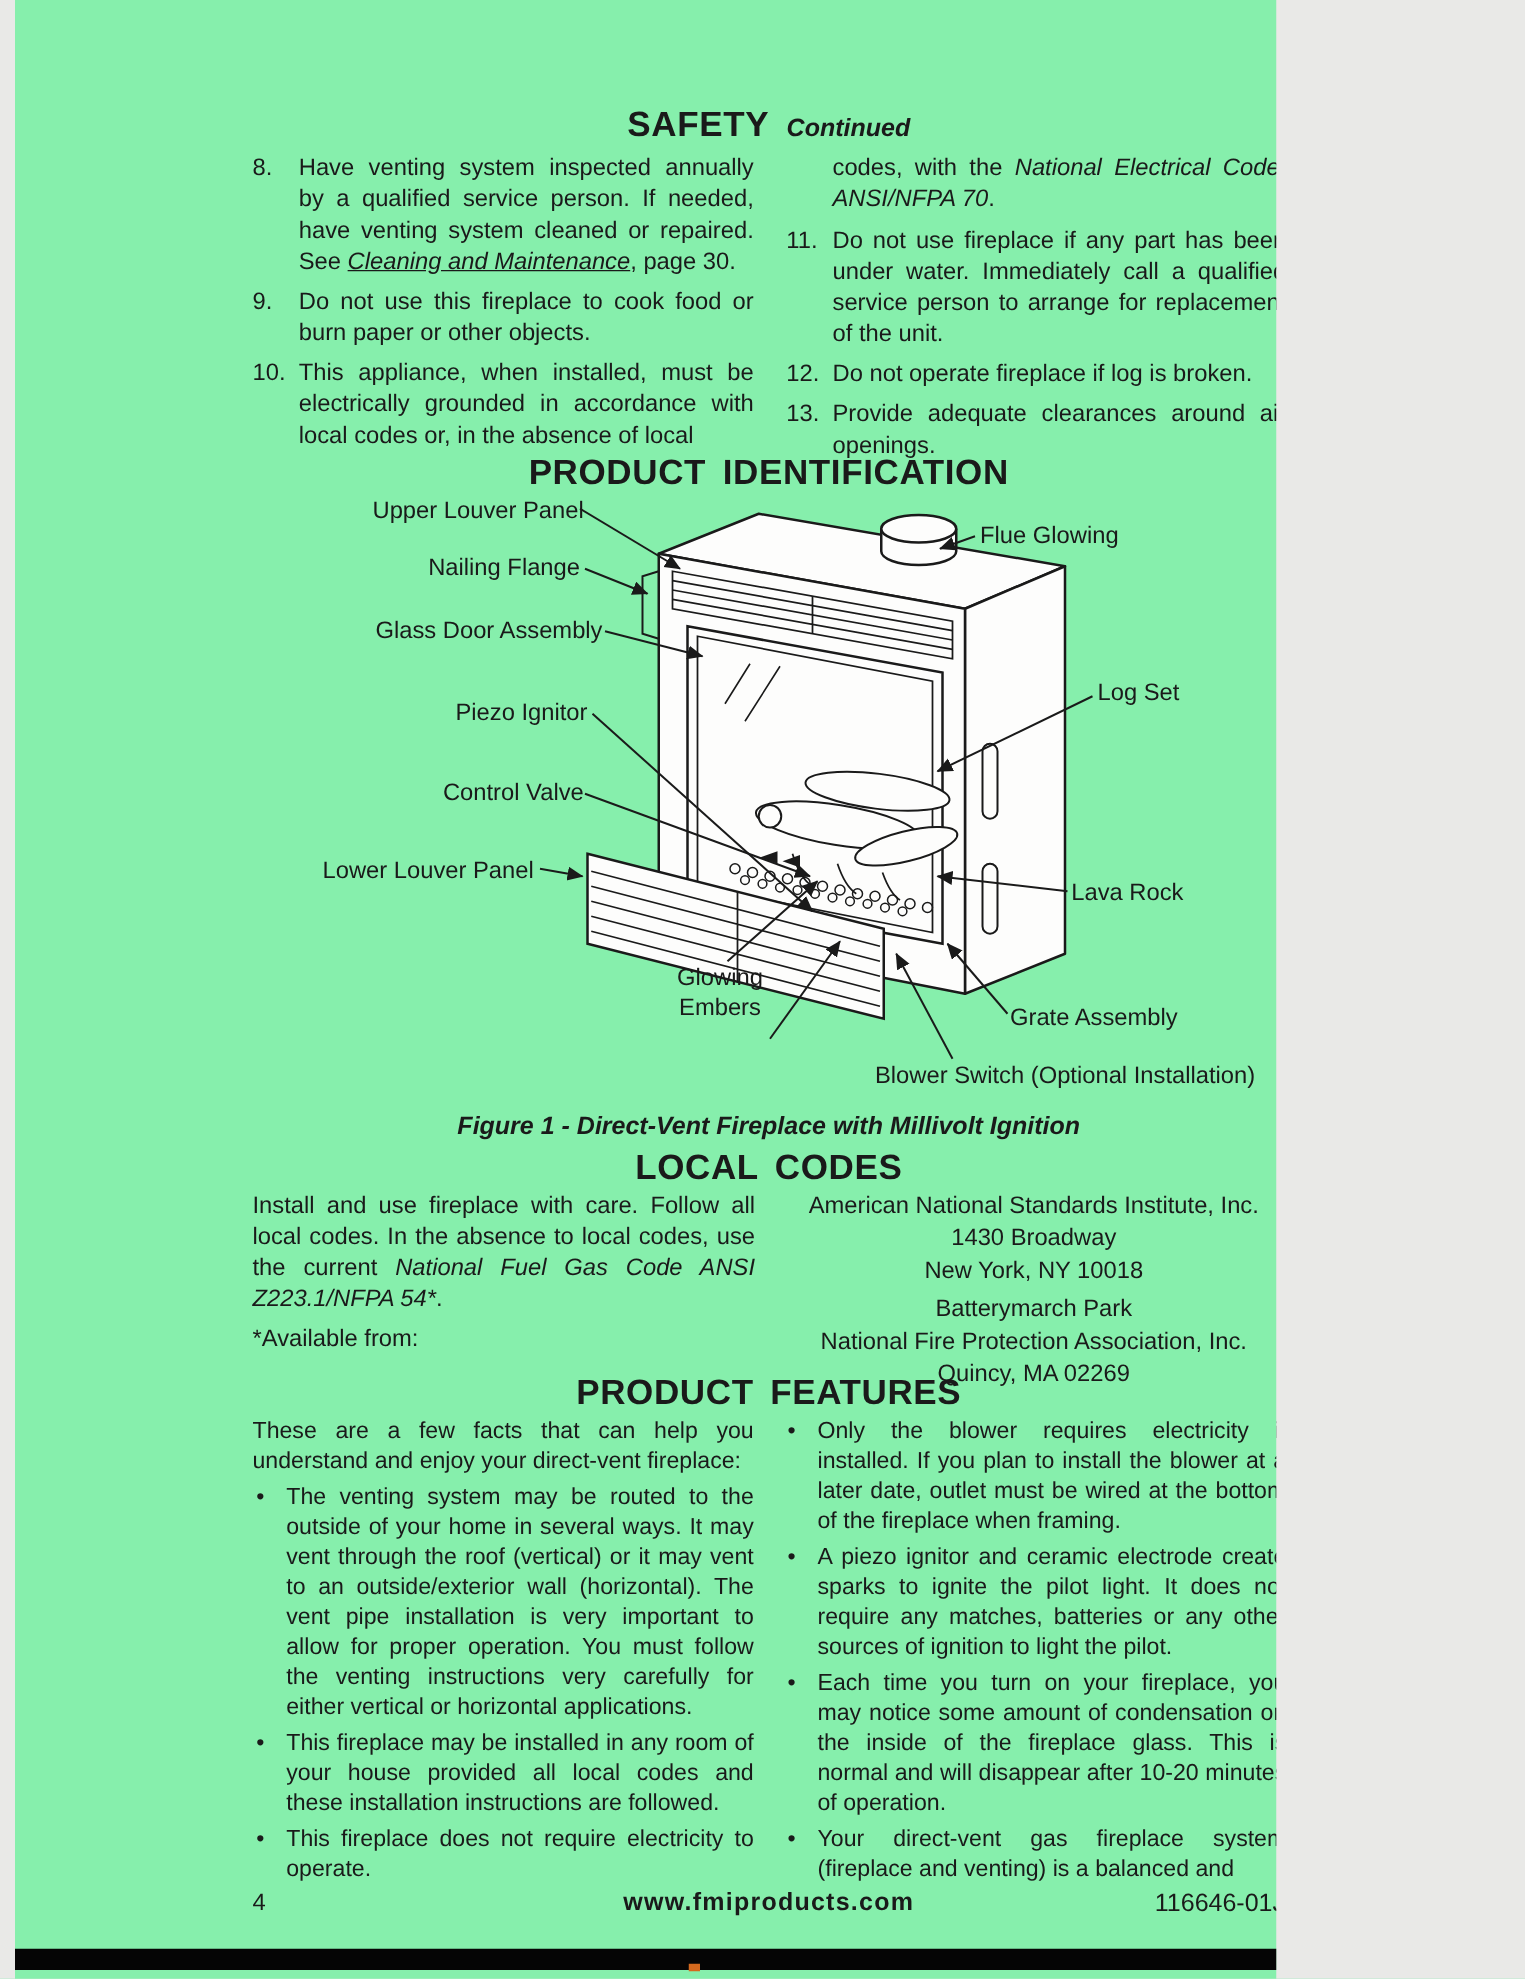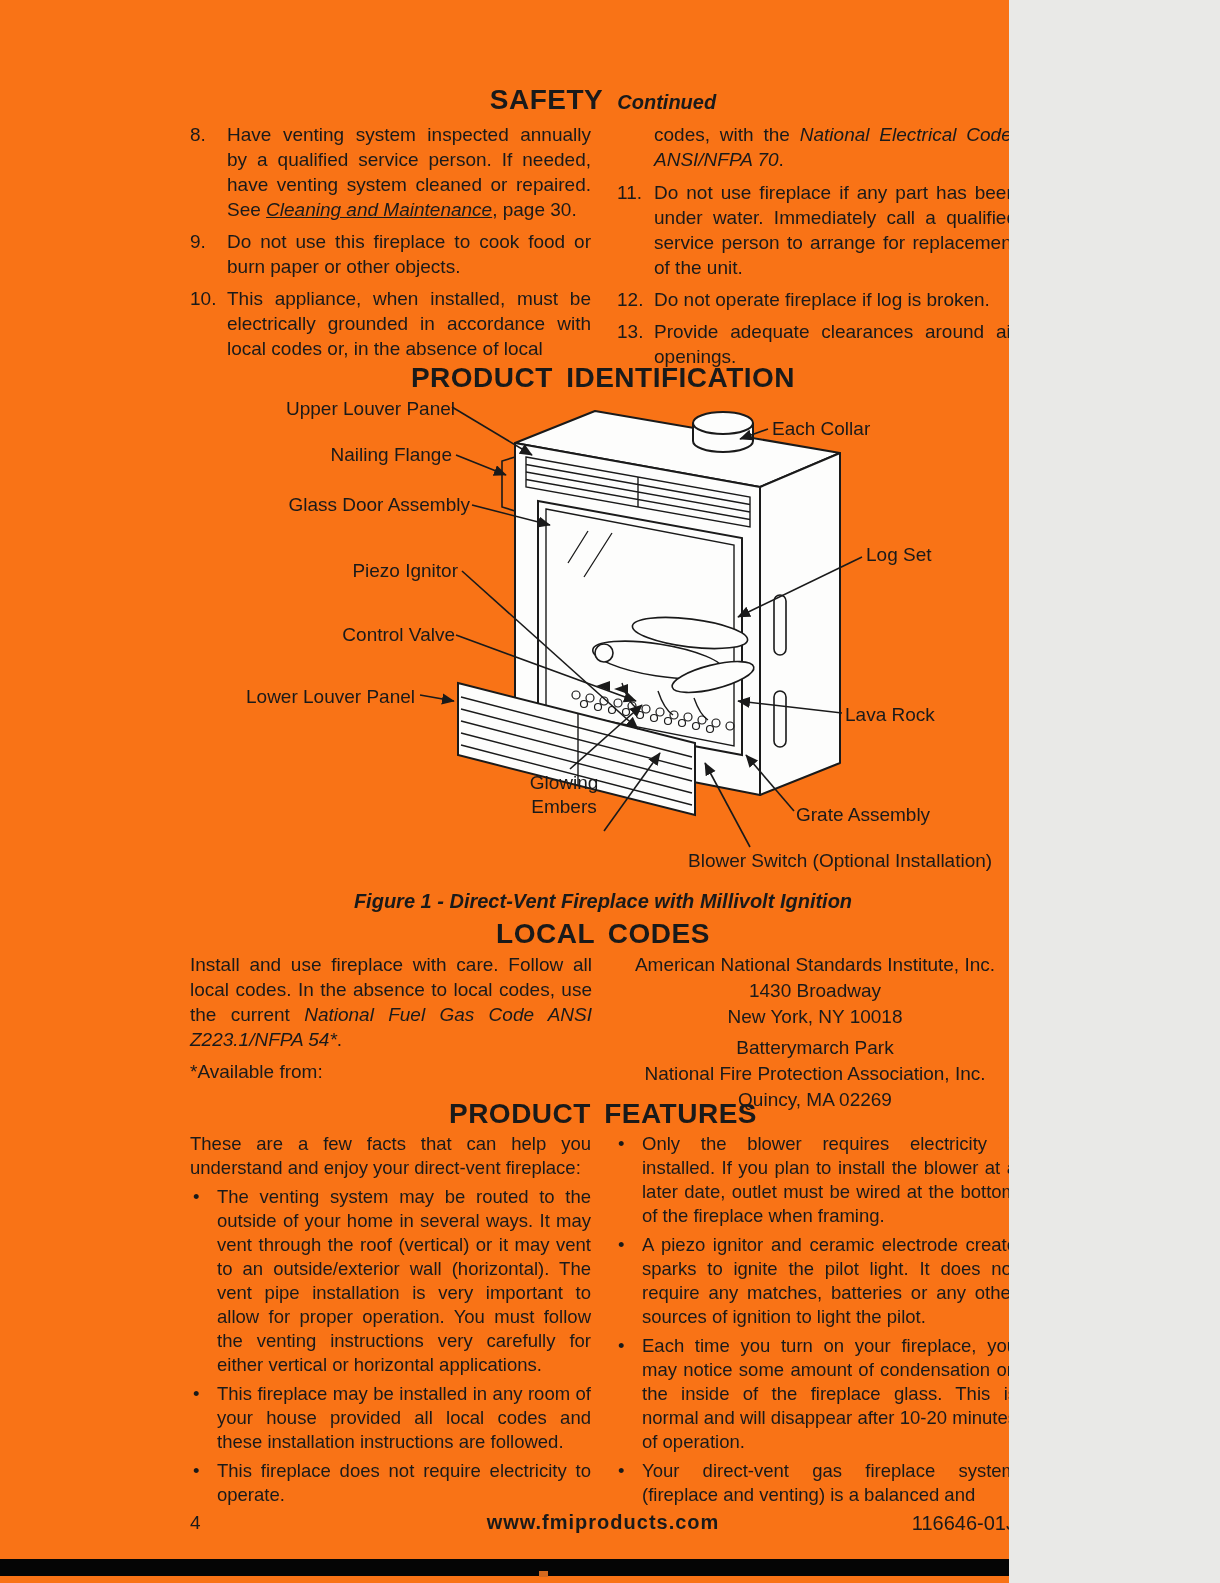--- a/index.html
+++ b/index.html
@@ -2,21 +2,21 @@
 <html><head>
 <meta charset="utf-8">
 <style>
   html,body{margin:0;padding:0;}
   body{
     width:1220px;height:1583px;
     background:#e9e9e7;
     font-family:"Liberation Sans", sans-serif;
     color:#1a1a1a;
   }
-  .page{position:absolute;top:0;left:0;width:1009px;height:1583px;background:#f97316;overflow:hidden;}
+  .page{position:absolute;top:0;left:12px;width:1009px;height:1583px;background:#86efac;overflow:hidden;}
 
   
   .bodytext{font-size:19px;line-height:25px;}
   .just{text-align:justify;}
   .i{font-style:italic;}
   .iu{font-style:italic;text-decoration:underline;}
 
   .h-big{font-size:28px;font-weight:700;letter-spacing:0.5px;word-spacing:5px;}
   .sec-head{position:absolute;left:190px;width:826px;text-align:center;}
   .h-cont{font-size:20px;font-weight:700;font-style:italic;margin-left:14px;}
@@ -219,21 +219,21 @@
         <path d="M672,162 L548,222"></path>
         <path d="M652,318 L548,306"></path>
         <path d="M380,374 L452,310"></path>
         <path d="M604,416 L556,360"></path>
         <path d="M414,436 L470,358"></path>
         <path d="M560,452 L515,368"></path>
       </g>
     </svg>
 
     <div class="dlabel" id="lbl-upper-louver">Upper Louver Panel</div>
-    <div class="dlabel" id="lbl-flue-collar">Each Collar</div>
+    <div class="dlabel" id="lbl-flue-collar">Flue Glowing</div>
     <div class="dlabel" id="lbl-nailing-flange">Nailing Flange</div>
     <div class="dlabel" id="lbl-glass-door">Glass Door Assembly</div>
     <div class="dlabel" id="lbl-piezo">Piezo Ignitor</div>
     <div class="dlabel" id="lbl-control-valve">Control Valve</div>
     <div class="dlabel" id="lbl-lower-louver">Lower Louver Panel</div>
     <div class="dlabel" id="lbl-log-set">Log Set</div>
     <div class="dlabel" id="lbl-lava-rock">Lava Rock</div>
     <div class="dlabel" id="lbl-glowing-embers">Glowing Embers</div>
     <div class="dlabel" id="lbl-grate">Grate Assembly</div>
     <div class="dlabel" id="lbl-blower">Blower Switch (Optional Installation)</div>

